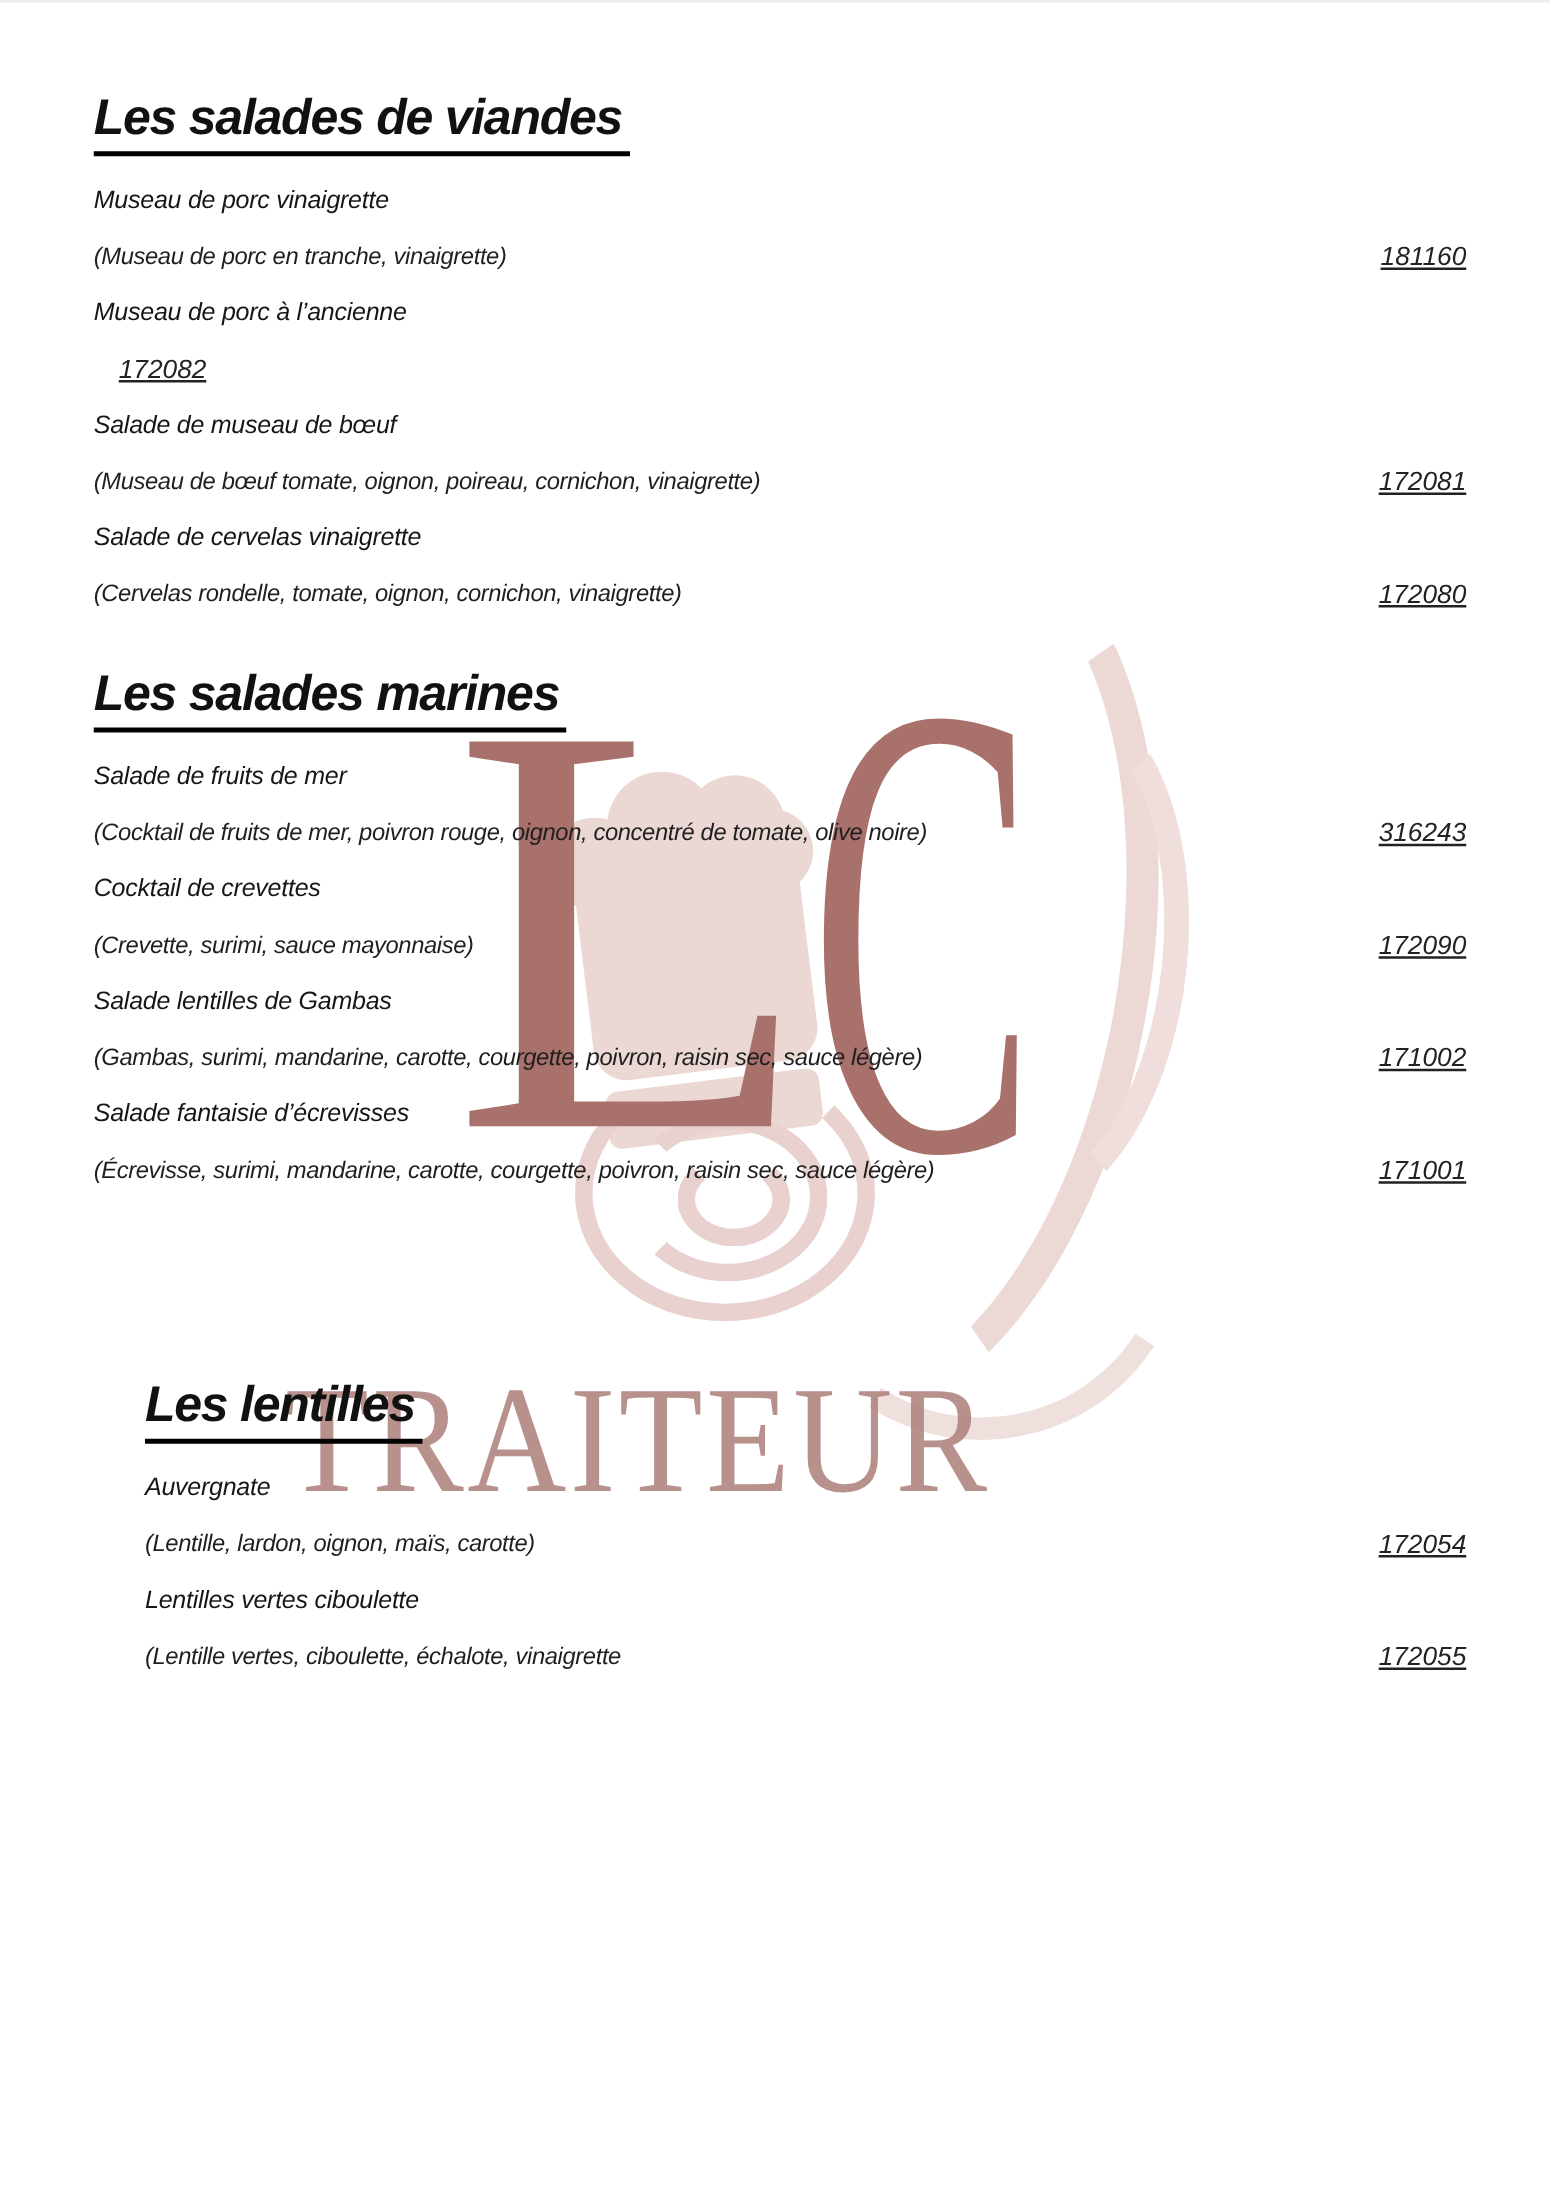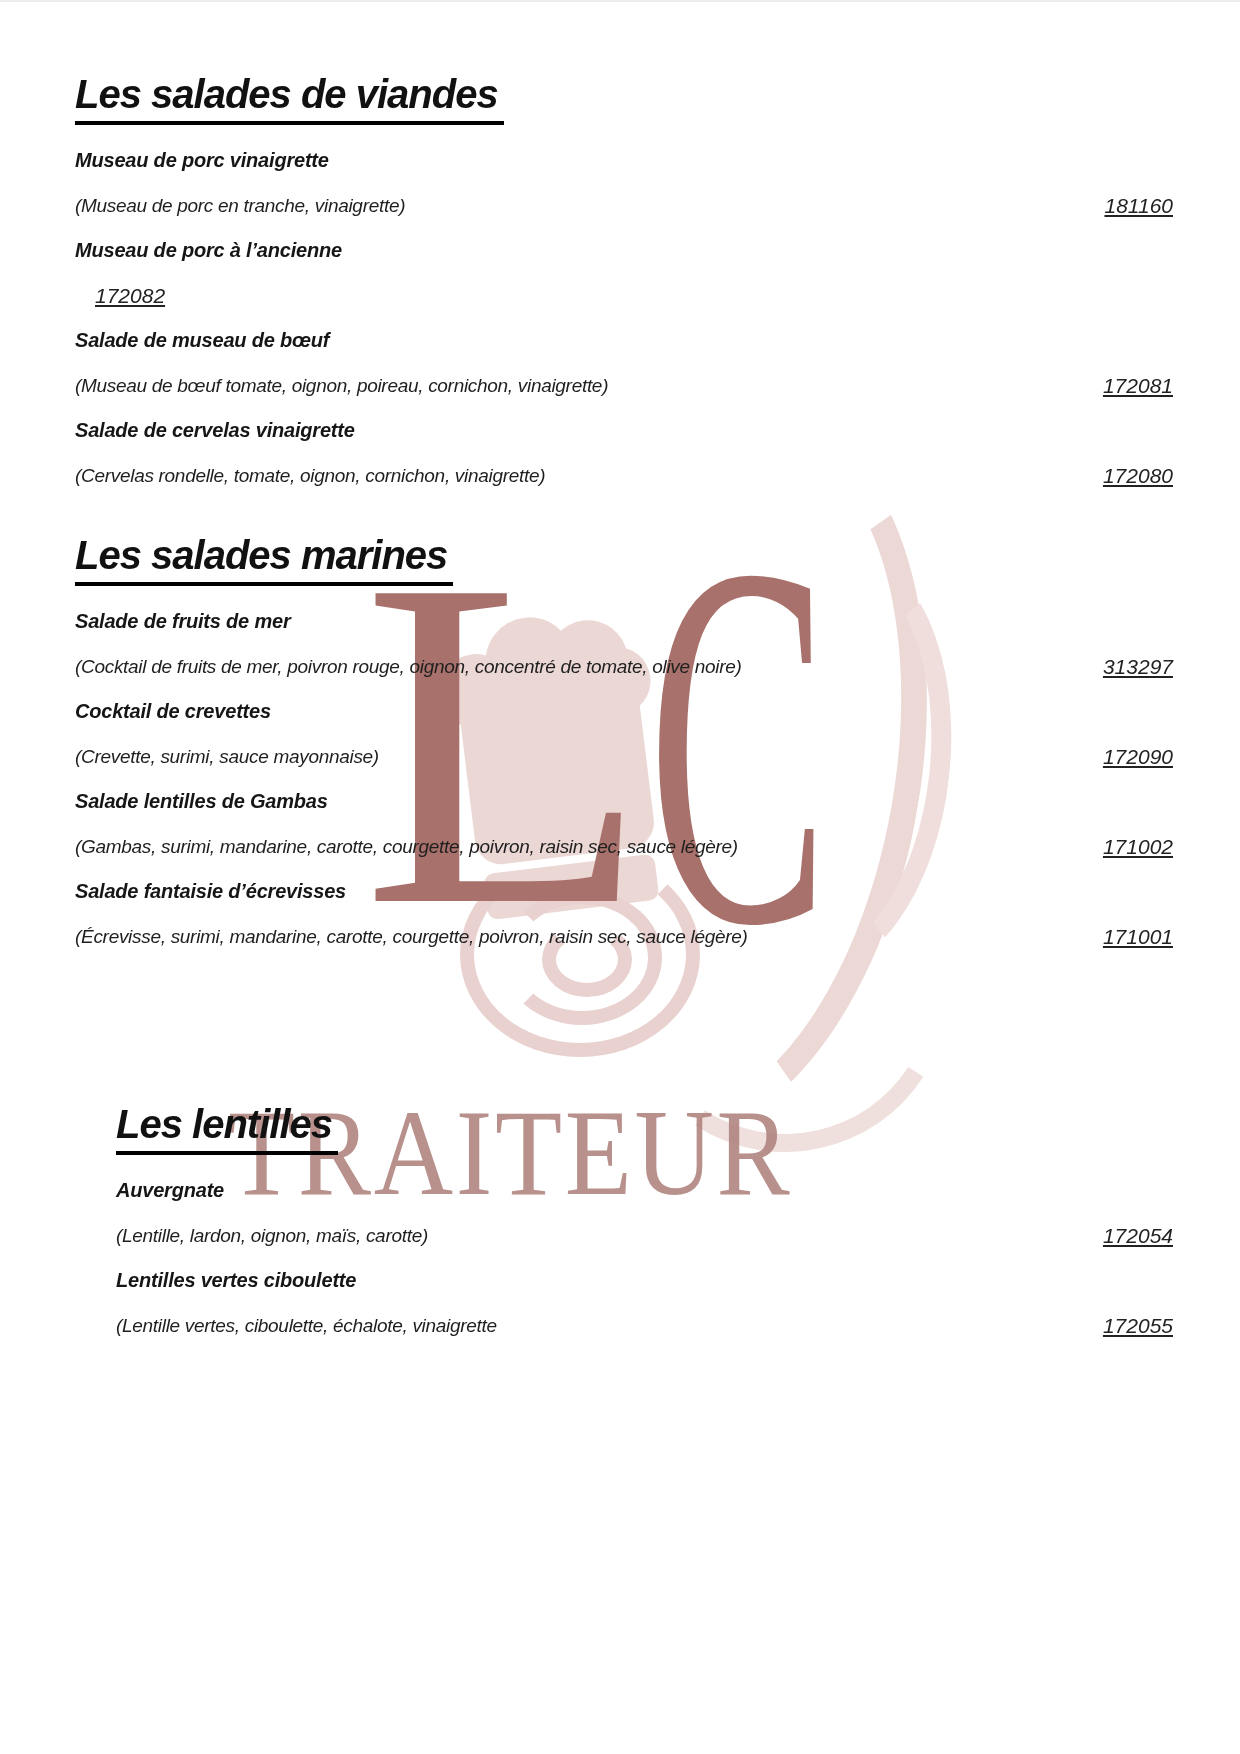--- a/index.html
+++ b/index.html
@@ -97,21 +97,21 @@
     font-weight: bold;
     font-size: 40px;
     line-height: 40px;
     letter-spacing: -1px;
     color: #111;
   }
   .section-marines { margin-top: 48px; }
   .section-lentilles { margin-top: 156px; margin-left: 41px; }
   .item-name {
     font-style: italic;
-    font-weight: bold;
+    font-weight: normal;
     font-size: 20px;
     line-height: 23px;
     margin-bottom: 22px;
     letter-spacing: -0.2px;
     color: #161616;
   }
   .item-line {
     display: flex;
     justify-content: space-between;
     align-items: flex-end;
@@ -194,21 +194,21 @@
       </div>
     </section>
 
     <section class="section-marines">
       <h1 class="section-title">Les salades marines</h1>
 
       <div>
         <div class="item-name">Salade de fruits de mer</div>
         <div class="item-line">
           <span class="item-desc">(Cocktail de fruits de mer, poivron rouge, oignon, concentré de tomate, olive noire)</span>
-          <span class="item-code">313297</span>
+          <span class="item-code">316243</span>
         </div>
       </div>
       <div>
         <div class="item-name">Cocktail de crevettes</div>
         <div class="item-line">
           <span class="item-desc">(Crevette, surimi, sauce mayonnaise)</span>
           <span class="item-code">172090</span>
         </div>
       </div>
       <div>

